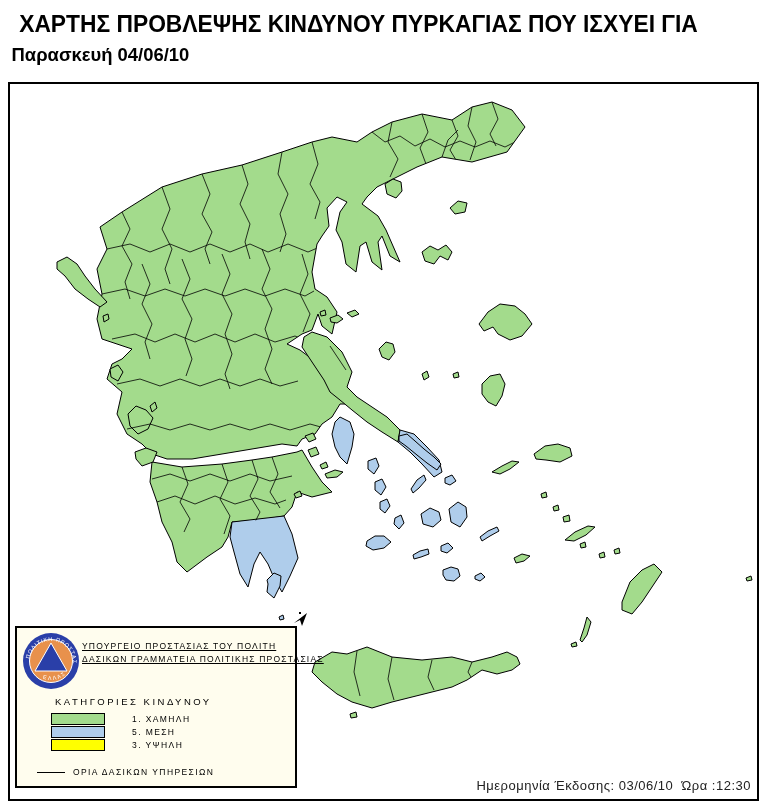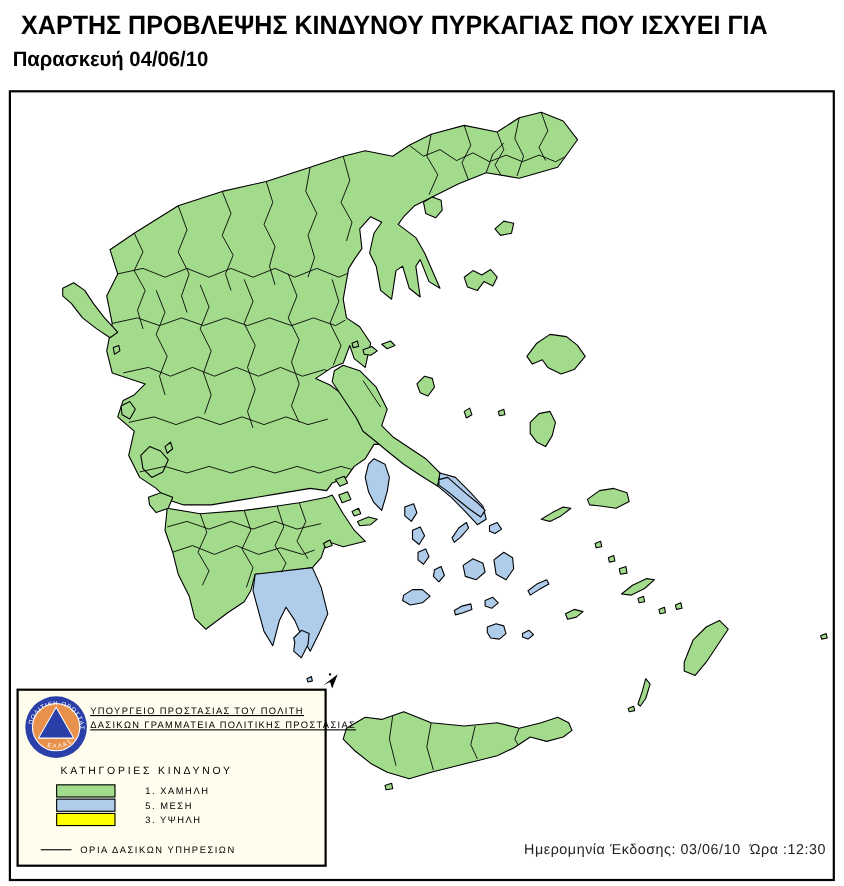--- a/index.html
+++ b/index.html
@@ -20,21 +20,21 @@
   .agency{position:absolute;left:62px;top:8px;right:0;text-align:left;text-decoration:underline;}
   .agency div{font-size:8.5px;letter-spacing:1.2px;line-height:13px;white-space:nowrap;}
   .cat-title{position:absolute;left:38px;top:68px;font-size:9.5px;letter-spacing:2.5px;}
   .legend-rows{position:absolute;left:34px;top:84px;right:4px;}
   .leg-row{display:flex;align-items:center;height:13.2px;gap:18px;}
   .swatch{width:52px;height:10px;border:1px solid #000;margin-right:9px;flex:none;}
   .leg-label{font-size:8.5px;letter-spacing:1.4px;white-space:nowrap;}
   .boundary-row{position:absolute;left:20px;bottom:9px;display:flex;align-items:center;justify-content:space-between;}
   .boundary-line{width:28px;height:0;border-top:1px solid #000;margin-right:8px;}
   .boundary-label{font-size:8.5px;letter-spacing:1.4px;}
-  .footer-text{position:absolute;right:6px;bottom:20px;font-size:13px;color:#222;
+  .footer-text{position:absolute;right:6px;bottom:6px;font-size:13px;color:#222;
                white-space:pre;letter-spacing:0.5px;}
   .cursor{position:absolute;left:283px;top:528px;width:16px;height:16px;}
 </style>
 </head>
 <body>
 
 <div class="title-block">
   <div class="title-line1">ΧΑΡΤΗΣ ΠΡΟΒΛΕΨΗΣ ΚΙΝΔΥΝΟΥ ΠΥΡΚΑΓΙΑΣ ΠΟΥ ΙΣΧΥΕΙ ΓΙΑ</div>
   <div class="title-line2">Παρασκευή 04/06/10</div>
 </div>

